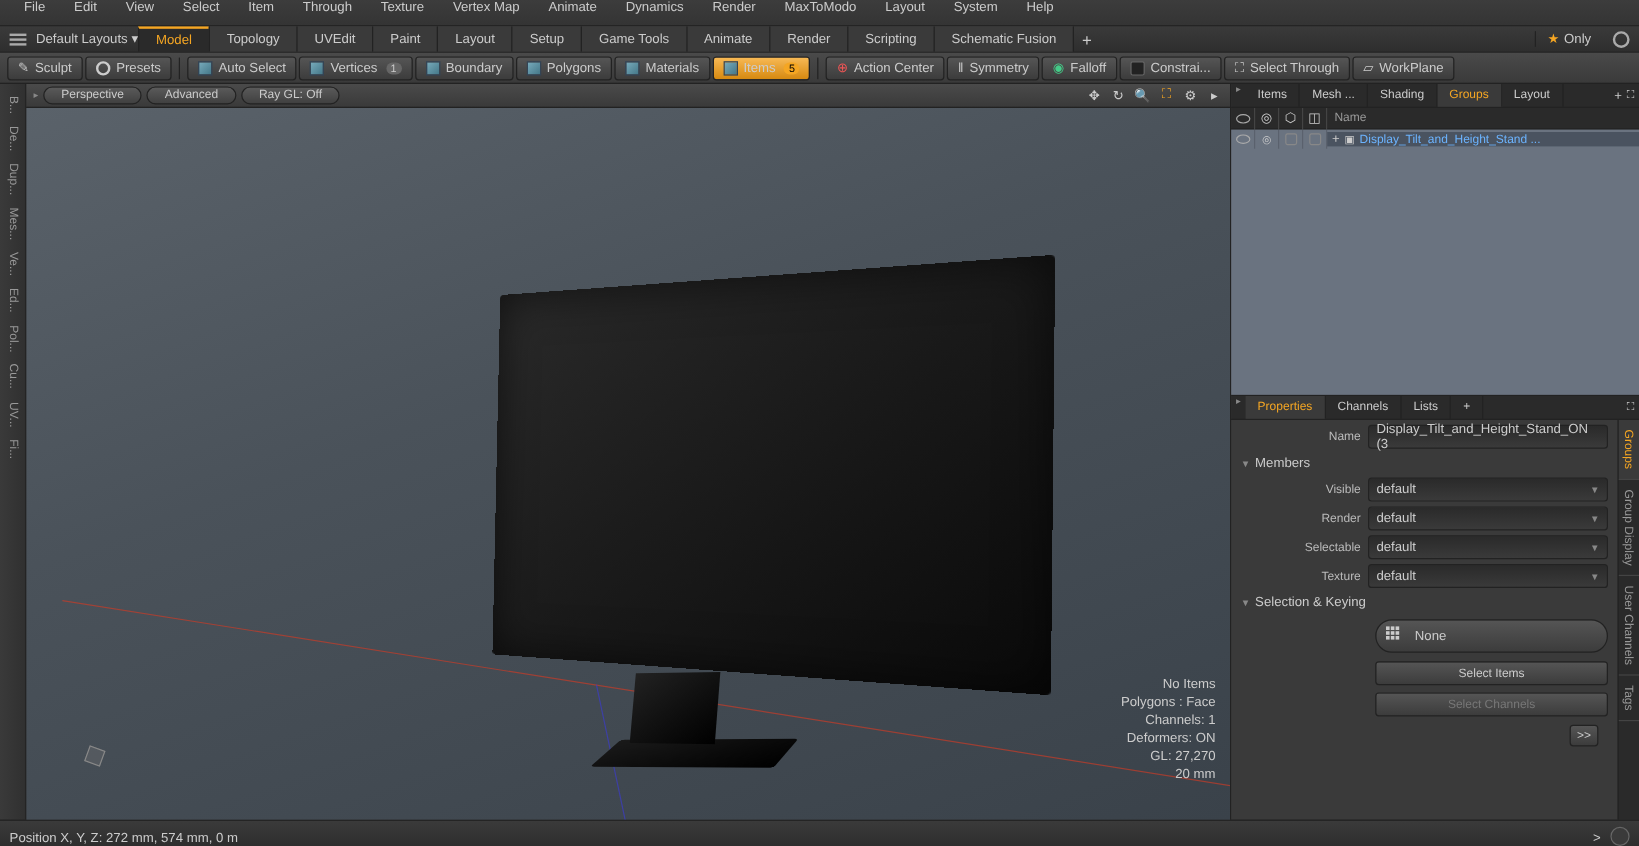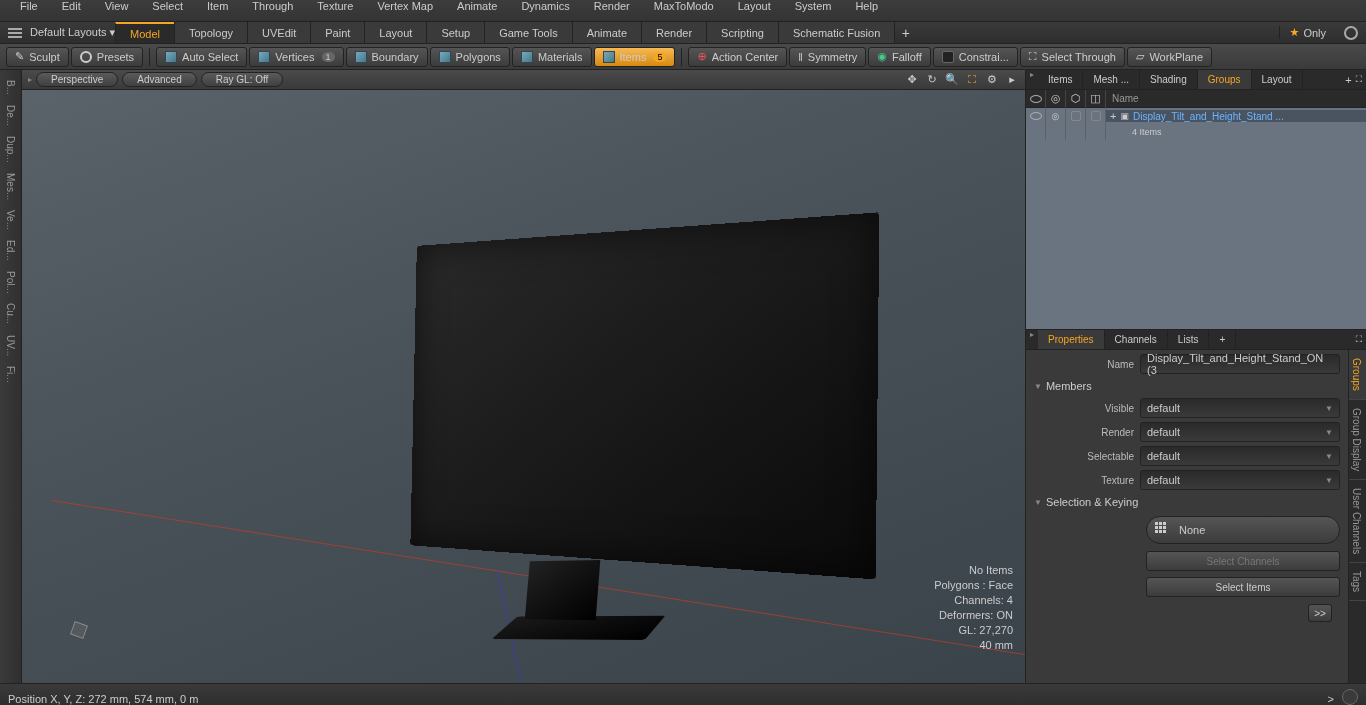--- a/index.html
+++ b/index.html
@@ -233,24 +233,24 @@
       <div class="grid-line grid-b"></div>
       <div class="stand-base"></div>
       <div class="stand-neck"></div>
       <div class="monitor"></div>
       <div class="axis-widget">
           <div class="cube"></div>
         </div>
       <div class="vp-stats">
         <div>No Items</div>
         <div>Polygons : Face</div>
-        <div>Channels: 4</div>
+        <div>Channels: 1</div>
         <div>Deformers: ON</div>
         <div>GL: 27,270</div>
-        <div>40 mm</div>
+        <div>20 mm</div>
       </div>
     </div>
   </div>
 
   <div class="right-panels">
     <div class="upper-tree">
       <div class="panel-tabs">
         <span class="ptab-tri" style="padding:0 4px">▸</span>
         <div class="ptab">Items</div>
         <div class="ptab">Mesh ...</div>
@@ -290,29 +290,20 @@
             </div>
           <div class="col">
               <div class="chk-s"></div>
             </div>
           <div class="content">
             <span class="plus-s">+</span>
             <span style="font-size:9px">▣</span>
             <span class="item-link">Display_Tilt_and_Height_Stand ...</span>
           </div>
         </div>
-        <div class="tree-row">
-          <div class="col"></div>
-            <div class="col"></div>
-            <div class="col"></div>
-            <div class="col"></div>
-          <div class="content">
-              <span class="item-sub">4 Items</span>
-            </div>
-        </div>
       </div>
     </div>
 
     <div class="lower-props">
       <div class="panel-tabs">
         <span class="ptab-tri" style="padding:0 4px">▸</span>
         <div class="ptab active">Properties</div>
         <div class="ptab">Channels</div>
         <div class="ptab">Lists</div>
         <div class="ptab">+</div>
@@ -371,22 +362,22 @@
                 <div></div>
                 <div></div>
                 <div></div>
                 <div></div>
                 <div></div>
                 <div></div>
                 <div></div>
               </div>
             <span>None</span>
           </div>
+          <div class="wide-btn">Select Items</div>
           <div class="wide-btn dis">Select Channels</div>
-          <div class="wide-btn">Select Items</div>
           <div class="arrow-row">
               <div class="arrow-btn">&gt;&gt;</div>
             </div>
         </div>
         <div class="side-tabs-r">
           <div class="vtab active">Groups</div>
           <div class="vtab">Group Display</div>
           <div class="vtab">User Channels</div>
           <div class="vtab">Tags</div>
         </div>

